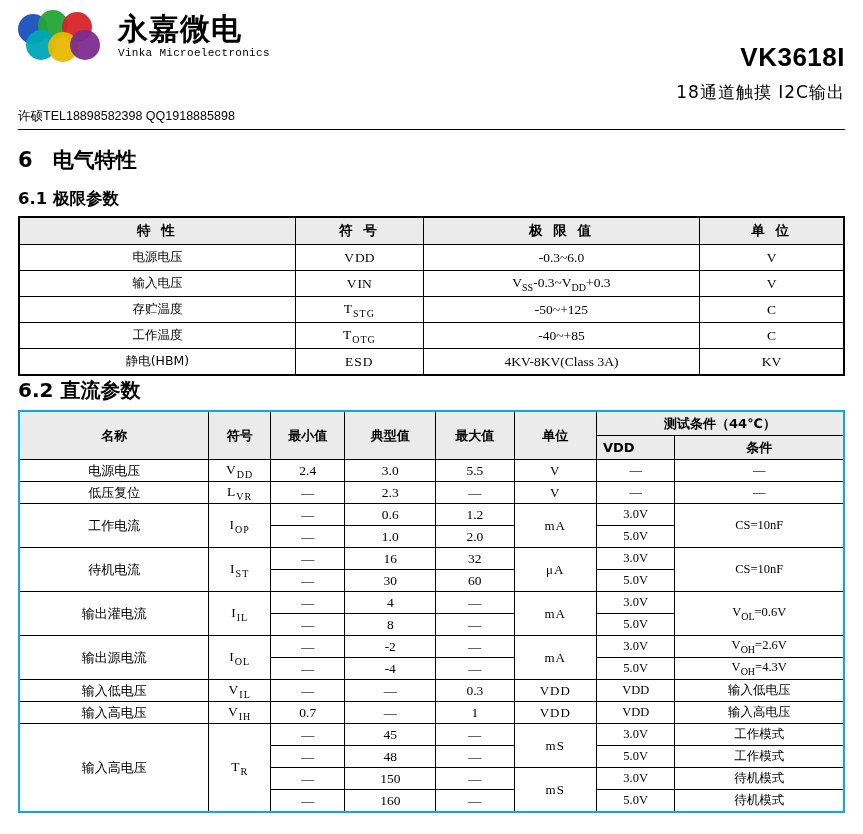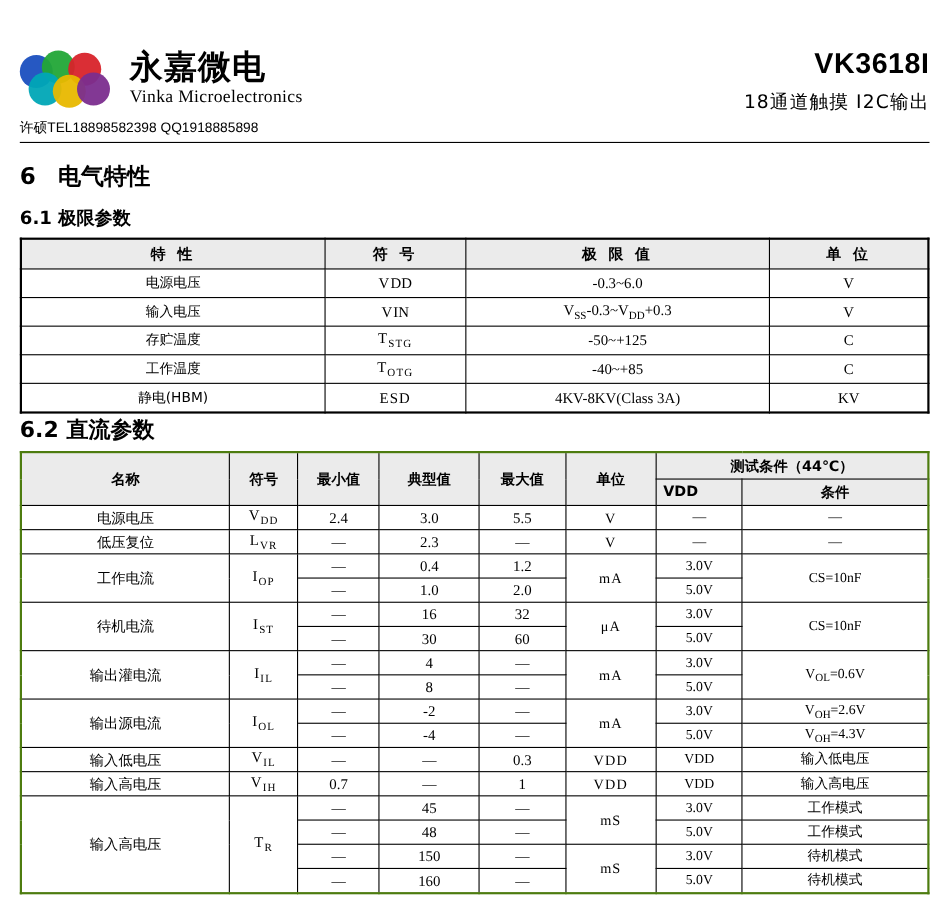--- a/index.html
+++ b/index.html
@@ -27,21 +27,20 @@
   .header {
     display: flex;
     align-items: flex-start;
     justify-content: space-between;
     padding-top: 10px;
   }
   .brand {
     display: flex;
     align-items: center;
     gap: 8px;
-    margin-top: 36px;
   }
   .logo-mark {
     width: 92px;
     height: 52px;
     position: relative;
     flex: none;
   }
   .logo-mark .petal {
     position: absolute;
     width: 30px;
@@ -62,22 +61,22 @@
     border-left: 0px solid transparent;
   }
   .brand-cn {
     font-family: "DejaVu Sans", sans-serif;
     font-size: 30px;
     font-weight: bold;
     letter-spacing: 1px;
     line-height: 1.05;
   }
   .brand-en {
-    font-family: Liberation Serif, serif;
-    font-size: 16px;
+    font-family: Liberation Mono, monospace;
+    font-size: 11px;
     letter-spacing: 0.3px;
     text-align: center;
     margin-top: 2px;
   }
   .header-right {
     text-align: right;
     padding-top: 2px;
     margin-top: 30px;
   }
   .part-no {
@@ -157,21 +156,21 @@
   .sym {
     font-family: "Liberation Serif", serif;
     font-size: 13.5px;
     letter-spacing: 1px;
   }
   .sub {
     font-size: 10px;
     vertical-align: sub;
   }
 
-  .t-dc { border: 2px solid #4d7c0f; }
+  .t-dc { border: 2px solid #0ea5e9; }
   .t-dc th {
     background: #ebebeb;
     font-weight: bold;
     font-size: 13px;
   }
   .t-dc td { height: 21px; }
   .t-dc .name {
     font-size: 13px;
   }
   .t-dc .cond {
@@ -320,21 +319,21 @@
         <td class="dash">—</td>
         <td class="unit">V</td>
         <td class="vdd-col">—</td>
         <td class="cond">—</td>
       </tr>
 
       <tr>
         <td class="name" rowspan="2">工作电流</td>
         <td class="sym" rowspan="2">I<span class="sub">OP</span></td>
         <td class="dash">—</td>
-        <td class="serifval">0.4</td>
+        <td class="serifval">0.6</td>
         <td class="serifval">1.2</td>
         <td class="unit" rowspan="2">mA</td>
         <td class="vdd-col">3.0V</td>
         <td class="cond" rowspan="2">CS=10nF</td>
       </tr>
       <tr>
         <td class="dash">—</td>
         <td class="serifval">1.0</td>
         <td class="serifval">2.0</td>
         <td class="vdd-col">5.0V</td>

